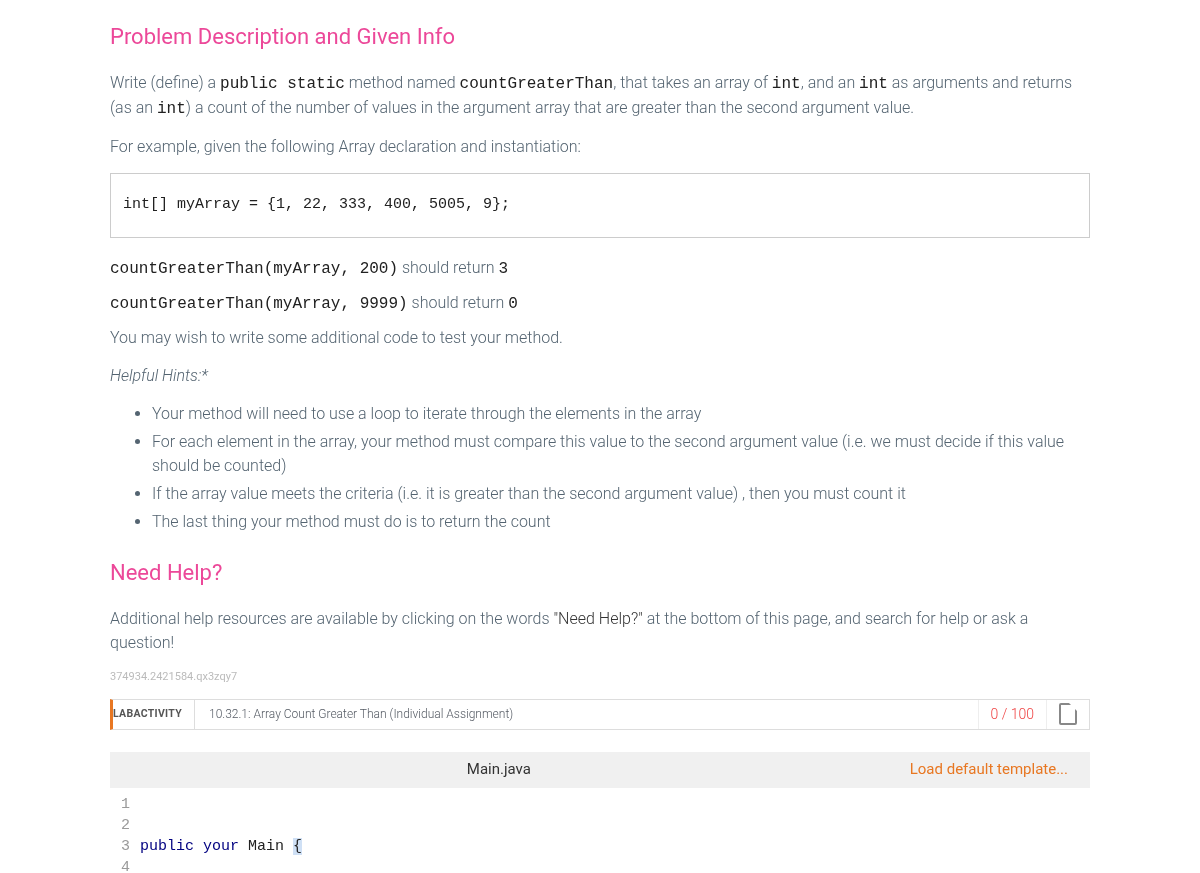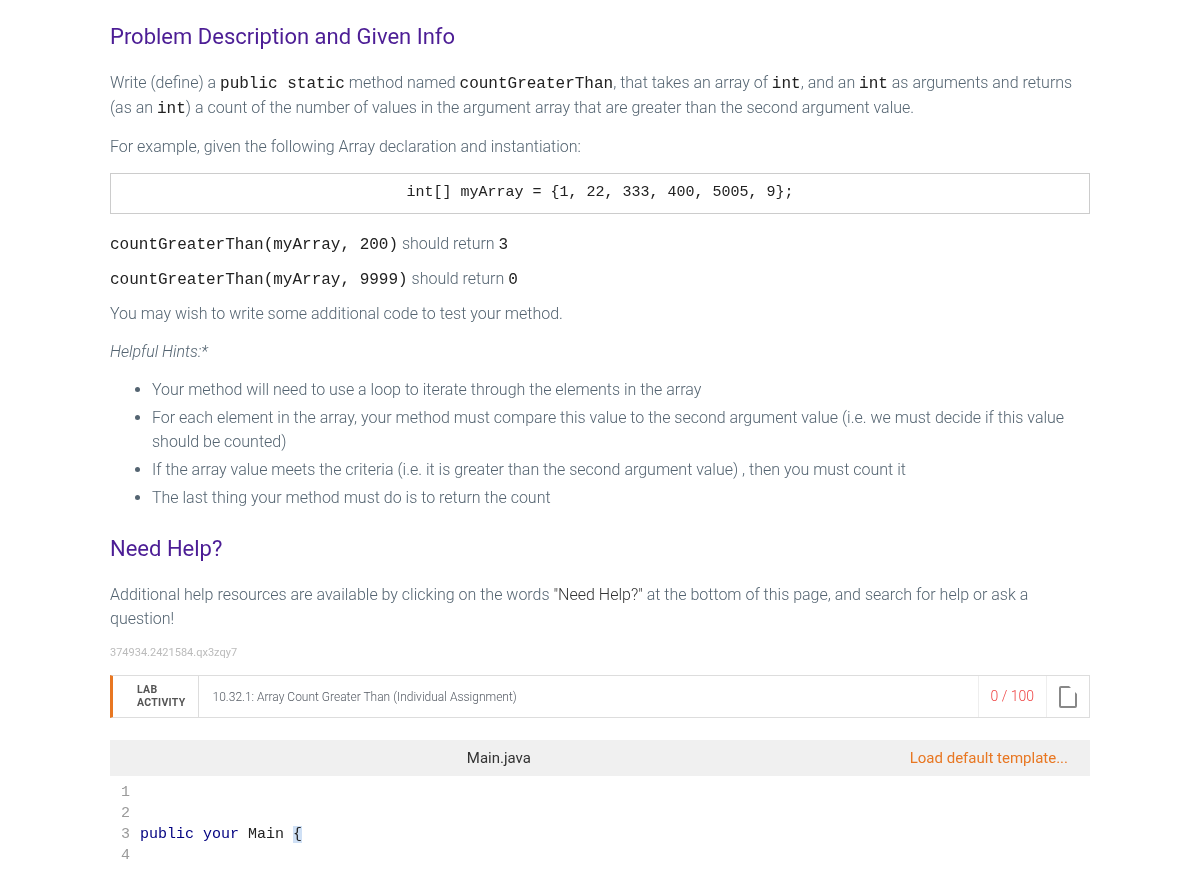--- a/index.html
+++ b/index.html
@@ -10,37 +10,36 @@
     color: #3d4149;
     font-size: 16px;
     line-height: 1.5;
   }
   .container {
     max-width: 1090px;
     margin: 0 auto;
     padding: 20px 55px 0 55px;
   }
   h2.section-heading {
-    color: #4c1d95;
+    color: #ec4899;
     font-weight: 400;
     font-size: 22px;
     margin: 0 0 18px 0;
   }
   p { margin: 0 0 14px 0; color: #546471; font-weight: 300;}
   .mono { font-family: "Courier New", Courier, monospace; color: #212121; }
   .code-box {
     border: 1px solid #ccc;
-    padding: 8px 12px;
+    padding: 20px 12px;
     font-family: "Courier New", Courier, monospace;
     font-size: 15px;
     color: #212121;
     margin: 0 0 18px 0;
     background: #fff;
     white-space: pre;
-    text-align: center;
   }
   .example-line { margin: 0 0 10px 0; color:#546471; font-weight:300; }
   .italic { font-style: italic; }
   ul.hints { margin: 0 0 22px 0; padding-left: 42px; color:#546471; font-weight:300;}
   ul.hints li { margin-bottom: 4px; }
   .activity-id {
     font-size: 11px;
     color: #bbb;
     margin-bottom: 14px;
     display: block;
@@ -51,24 +50,24 @@
     border: 1px solid #ddd;
     border-left: 3px solid #e87722;
     background: #fff;
     margin-bottom: 22px;
   }
   .lab-label {
     font-size: 10.5px;
     font-weight: 700;
     color: #555;
     line-height: 1.2;
-    padding: 8px 12px 8px 24px;
+    padding: 8px 12px 8px 0;
     border-right: 1px solid #ddd;
     display: flex;
-    flex-direction: column;
+    flex-direction: row;
     justify-content: center;
     letter-spacing: 0.3px;
   }
   .lab-title {
     flex: 1;
     display: flex;
     align-items: center;
     padding: 0 14px;
     font-size: 12px;
     color: #555b64;

